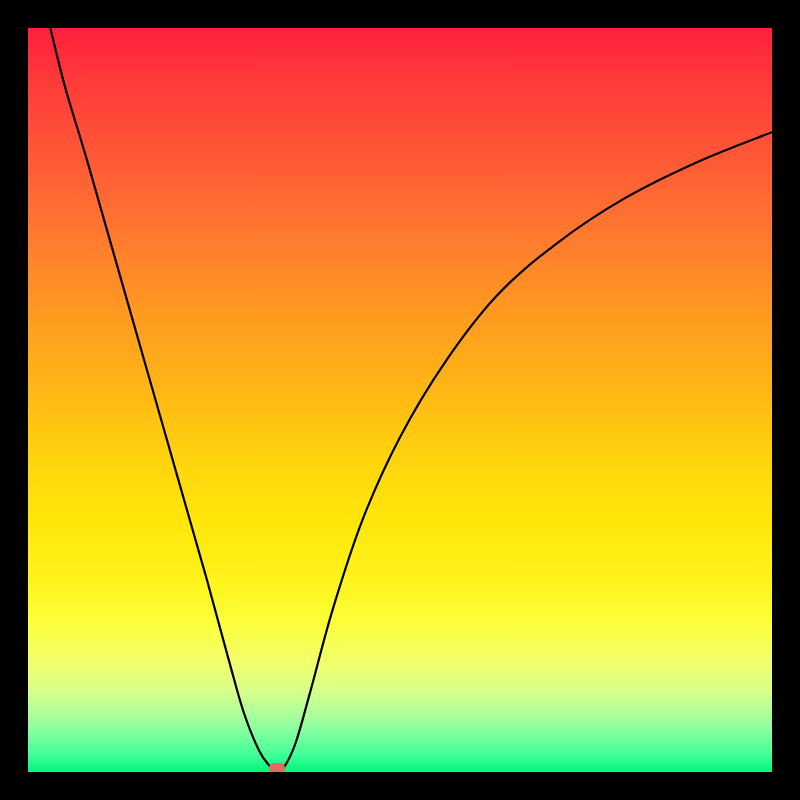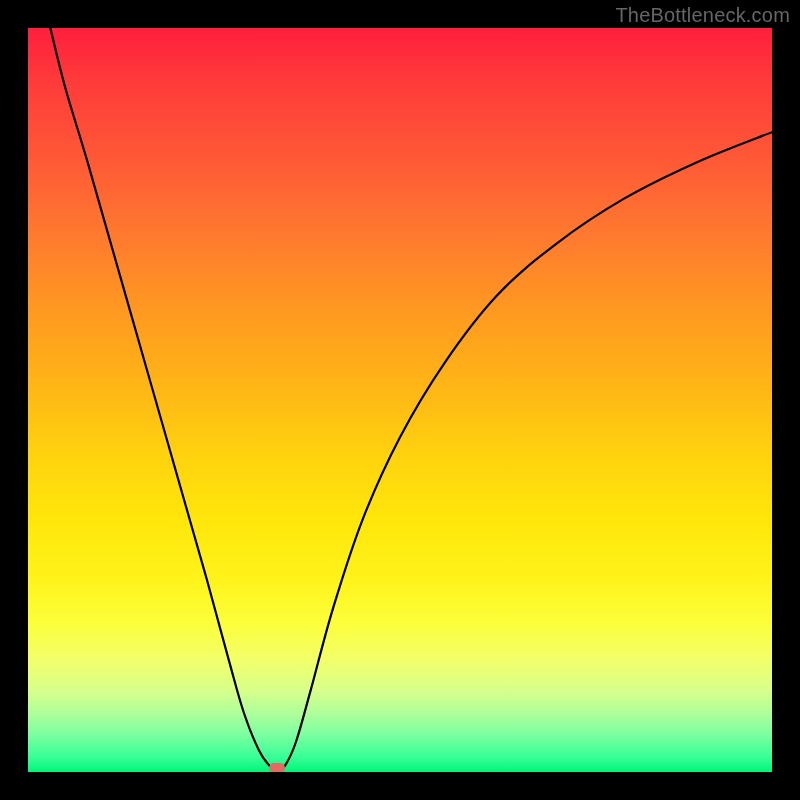--- a/index.html
+++ b/index.html
@@ -79,14 +79,13 @@
 <div class="frame">
 
   <div class="plot-area">
     <div class="gradient"></div>
     <svg class="curve" viewBox="0 0 744 744" preserveAspectRatio="none">
       <path id="curve-path" d="M 22.32 0.00 C 25.00 10.71, 30.50 35.41, 37.20 59.52 C 43.90 83.63, 50.15 101.78, 59.52 133.92 C 68.89 166.06, 78.57 200.58, 89.28 238.08 C 99.99 275.58, 108.33 304.74, 119.04 342.24 C 129.75 379.74, 138.09 408.90, 148.80 446.40 C 159.51 483.90, 169.19 517.08, 178.56 550.56 C 187.93 584.04, 194.18 608.29, 200.88 632.40 C 207.58 656.51, 210.40 668.41, 215.76 684.48 C 221.12 700.55, 225.95 712.04, 230.64 721.68 C 235.33 731.32, 238.45 734.43, 241.80 738.05 C 245.15 741.66, 246.56 741.77, 249.24 741.77 C 251.92 741.77, 253.33 743.00, 256.68 738.05 C 260.03 733.09, 263.15 727.90, 267.84 714.24 C 272.53 700.58, 276.02 686.27, 282.72 662.16 C 289.42 638.05, 295.67 611.12, 305.04 580.32 C 314.41 549.52, 322.75 521.84, 334.80 491.04 C 346.85 460.24, 357.27 437.32, 372.00 409.20 C 386.73 381.08, 399.23 360.24, 416.64 334.80 C 434.05 309.36, 448.63 289.27, 468.72 267.84 C 488.81 246.41, 505.47 233.17, 528.24 215.76 C 551.01 198.35, 569.76 185.85, 595.20 171.12 C 620.64 156.39, 642.82 145.97, 669.60 133.92 C 696.38 121.87, 730.61 109.52, 744.00 104.16" fill="none" stroke="#000" stroke-width="2.2" stroke-linecap="round" stroke-linejoin="round"></path>
     </svg>
     <div class="marker" id="min-marker" style="left: 249.24px; top: 740.28px; background: rgb(228, 106, 100);"></div>
   </div>
 
-  <div class="watermark">TheBottleneck.com</div>
 </div>
 
 </body></html>

